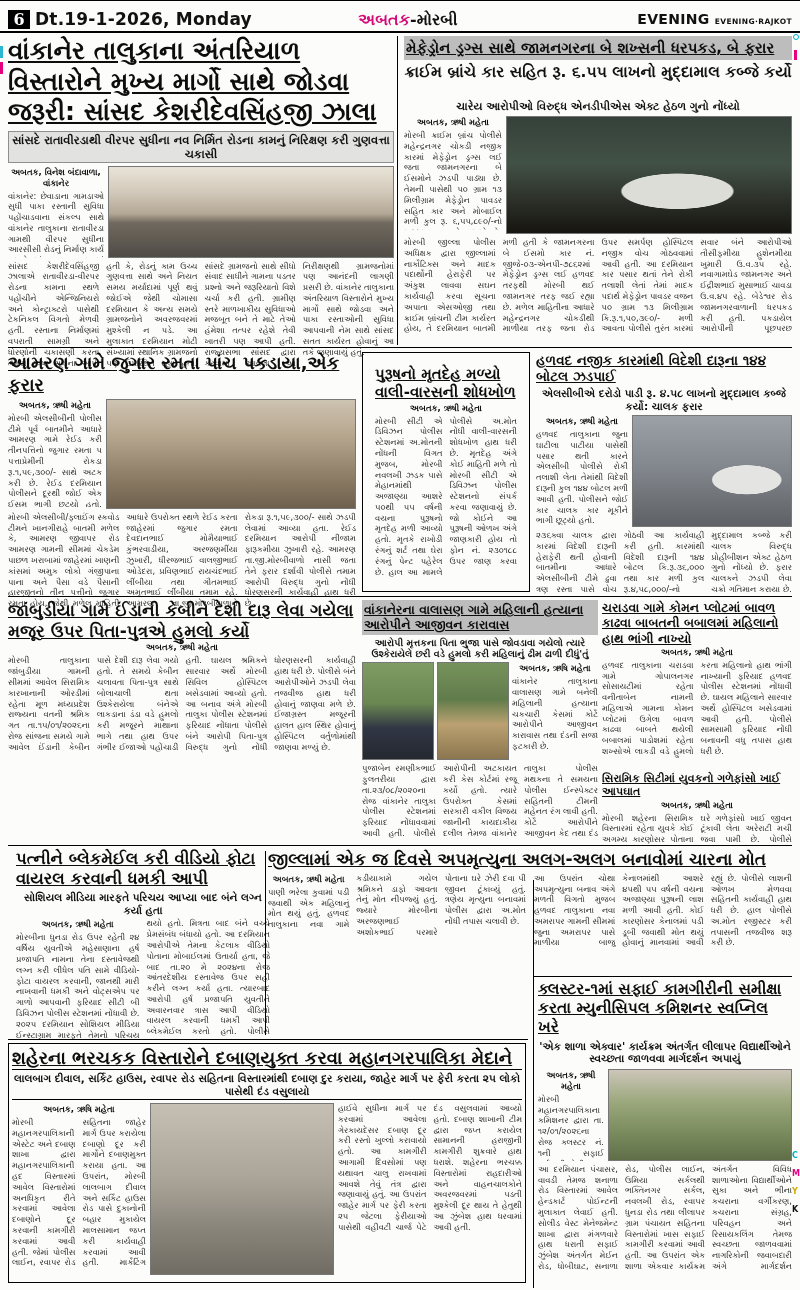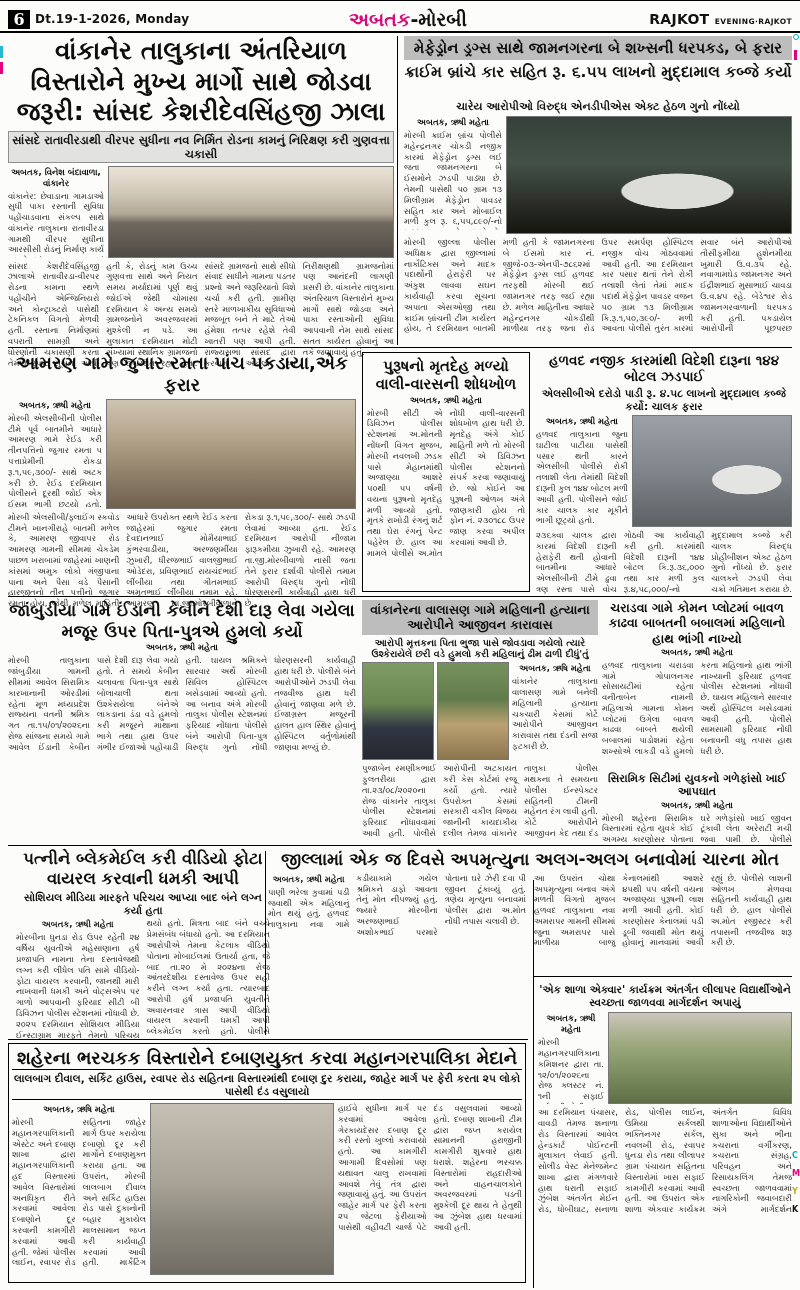--- a/index.html
+++ b/index.html
@@ -2,28 +2,28 @@
 <html><head>
 <meta charset="utf-8">
 <style>
   html,body{margin:0;padding:0;background:#888;}
   .page{position:relative;width:800px;height:1290px;background:#fcfcfa;font-family:"DejaVu Sans",sans-serif;overflow:hidden;margin:0 auto;color:#111;}
   .abs{position:absolute;box-sizing:border-box;}
   .rule{background:#000;}
   
   .hdr{display:flex;align-items:center;}
   .numbox{background:#000;color:#fff;font-family:"DejaVu Serif",serif;font-weight:bold;font-size:16px;width:22px;height:19px;display:flex;align-items:center;justify-content:center;}
-  .hdate{font-size:12px;font-weight:bold;margin-left:5px;letter-spacing:.2px;}
-  .logo{position:absolute;left:0;right:0;text-align:center;font-weight:bold;font-size:19px;pointer-events:none;padding-left:16px;}
+  .hdate{font-size:17px;font-weight:bold;margin-left:5px;letter-spacing:.2px;}
+  .logo{position:absolute;left:0;right:0;text-align:center;font-weight:bold;font-size:16px;pointer-events:none;padding-left:16px;}
   .logo .mag{color:#d60b7a;}
   .logo .blk{color:#111;}
   .brand{margin-left:auto;font-weight:bold;font-size:14px;letter-spacing:.3px;z-index:2;}
   .brand small{font-size:7.5px;font-weight:bold;letter-spacing:.4px;}
   
-  .hl{font-weight:bold;color:#0d0d0d;text-align:center;line-height:1.22;}
+  .hl{font-weight:bold;color:#0d0d0d;text-align:left;line-height:1.22;text-decoration:underline;}
   .graybar{background:#bdbdbd;}
   .subbar{background:#e2e2e0;border:1px solid #8f8f8f;font-weight:bold;text-align:center;}
   .subline{font-weight:bold;text-align:center;line-height:1.2;}
   .byline{font-weight:bold;font-size:8.5px;text-align:center;margin:1px 0 2px 0;}
   .bt{font-size:8.3px;line-height:1.3;text-align:justify;color:#1b1b1b;overflow:hidden;}
   .c2{columns:2;column-gap:7px;}
   .c3{columns:3;column-gap:7px;}
   .c4{columns:4;column-gap:7px;}
   .row{display:flex;}
   .clip{overflow:hidden;}
@@ -46,21 +46,21 @@
 <div class="page">
 
   <div class="abs rule" style="left:0;top:6;width:800px;height:1px;"></div>
   <div class="abs hdr" style="left:8px;top:9px;width:784px;height:20px;">
     <div class="numbox">6</div>
     <div class="hdate">Dt.19-1-2026, Monday</div>
     <div class="logo">
       <span class="mag">અબતક</span><span class="blk">-મોરબી</span>
     </div>
     <div class="brand">
-      <span>RAJKOT</span>
+      <span>EVENING</span>
       <small>EVENING·RAJKOT</small>
     </div>
   </div>
   <div class="abs rule" style="left:0;top:31px;width:800px;height:2px;"></div>
 
   <div class="abs" style="left:8px;top:36px;width:386px;height:309px;">
     <div class="hl" style="font-size:25px;">વાંકાનેર તાલુકાના અંતરિયાળ વિસ્તારોને મુખ્ય માર્ગો સાથે જોડવા જરૂરી: સાંસદ કેશરીદેવસિંહજી ઝાલા</div>
     <div class="subbar" style="font-size:11.5px;margin-top:3px;padding:1px 1px;">સાંસદે રાતાવીરડાથી વીરપર સુધીના નવ નિર્મિત રોડના કામનું નિરિક્ષણ કરી ગુણવત્તા ચકાસી</div>
     <div class="row" style="margin-top:3px;height:92px;">
       <div style="width:96px;margin-right:4px;overflow:hidden;">
@@ -95,21 +95,21 @@
     <div class="row" style="margin-top:3px;height:110px;">
       <div style="width:94px;margin-right:4px;overflow:hidden;">
         <div class="byline">અબતક, ઋષી મહેતા</div>
         <div class="bt" style="height:94px;">મોરબી એલસીબીની પોલીસ ટીમે પૂર્વ બાતમીને આધારે આમરણ ગામે રેઈડ કરી તીનપત્તિનો જુગાર રમતા ૫ પત્તાપ્રેમીની રોકડા રૂ.૧,૫૯,૩૦૦/- સાથે અટક કરી છે. રેઈડ દરમિયાન પોલીસને દૂરથી જોઈ એક ઈસમ ભાગી છૂટ્યો હતો. હાલ પોલીસે તમામ આરોપીઓ વિરુદ્ધ જુગાર ધારા હેઠળ ગુનો નોંધી કાયદેસરની કાર્યવાહી હાથ ધરી છે.</div>
       </div>
       <div class="ph ph-seated"></div>
     </div>
     <div class="bt c3 clip" style="margin-top:3px;height:98px;">મોરબી એલસીબી/ફ્લાઈંગ સ્કવોડ ટીમને ખાનગીરાહે બાતમી મળેલ કે, આમરણ જીવાપર રોડ આમરણ ગામની સીમમાં ચેકડેમ પાછળ ખરાબામાં જાહેરમાં ખાણની કાંસમાં અમુક લોકો ગંજીપાના પાના અને પૈસા વડે પૈસાની હારજીતનો તીન પત્તીનો જુગાર રમતા હોય, જેથી મળેલ માહિતી આધારે ઉપરોક્ત સ્થળે રેઈડ કરતા જાહેરમાં જુગાર રમતા દેવદાનભાઈ મોમૈયાભાઈ કુંભરવાડીયા, અરજણમીંયા ઝુખારી, ધીરજભાઈ વાલજીભાઈ ઓડેદરા, પ્રવિણભાઈ રાયચંદભાઈ લીંબીયા તથા ગૌતમભાઈ અમૃતભાઈ લીંબીયા તમામ રહે. આમરણ તા.જી.મોરબીવાળાને રોકડા રૂ.૧,૫૯,૩૦૦/- સાથે ઝડપી લેવામાં આવ્યા હતા. રેઈડ દરમિયાન આરોપી નીજામ ફારૂકમીયા ઝુખારી રહે. આમરણ તા.જી.મોરબીવાળો નાસી જતા તેને ફરાર દર્શાવી પોલીસે તમામ આરોપી વિરુદ્ધ ગુનો નોંધી ધોરણસરની કાર્યવાહી હાથ ધરી છે.</div>
   </div>
 
-  <div class="abs box" style="left:362px;top:352px;width:168px;height:240px;padding:4px;">
+  <div class="abs box" style="left:362px;top:352px;width:168px;height:240px;padding:12px;">
     <div class="hl" style="font-size:15px;">પુરૂષનો મૃતદેહ મળ્યો વાલી-વારસની શોધખોળ</div>
     <div class="byline">અબતક, ઋષી મહેતા</div>
     <div class="bt c2 clip" style="height:166px;">મોરબી સીટી એ ડિવિઝન પોલીસ સ્ટેશનમાં અ.મોતની નોંધની વિગત મુજબ, મોરબી નવલખી ઝડક પાસે મેહાનમાંથી અજાણ્યા આશરે ૫૦થી ૫૫ વર્ષની વયના પુરૂષનો મૃતદેહ મળી આવ્યો હતો. મૃતકે રાખોડી રંગનું શર્ટ તથા ઘેરા રંગનું પેન્ટ પહેરેલ છે. હાલ આ મામલે પોલીસે અ.મોત નોંધી વાલી-વારસની શોધખોળ હાથ ધરી છે. મૃતદેહ અંગે કોઈ માહિતી મળે તો મોરબી સીટી એ ડિવિઝન પોલીસ સ્ટેશનનો સંપર્ક કરવા જણાવાયું છે. જો કોઈને આ પુરૂષની ઓળખ અંગે જાણકારી હોય તો ફોન નં. ૨૩૦૧૮૮ ઉપર જાણ કરવા અપીલ કરવામાં આવી છે.</div>
   </div>
 
   <div class="abs" style="left:536px;top:352px;width:256px;height:240px;">
     <div class="hl" style="font-size:13.5px;">હળવદ નજીક કારમાંથી વિદેશી દારૂના ૧૪૪ બોટલ ઝડપાઈ</div>
     <div class="subline" style="font-size:10.5px;margin-top:2px;">એલસીબીએ દરોડો પાડી રૂ. ૪.૫૮ લાખનો મુદ્દામાલ કબ્જે કર્યો: ચાલક ફરાર</div>
     <div class="row" style="margin-top:3px;height:112px;">
       <div style="width:92px;margin-right:4px;overflow:hidden;">
@@ -178,20 +178,21 @@
         <div class="bt c3 clip" style="height:118px;">આ ઉપરાંત ચોથા અપમૃત્યુના બનાવ અંગે મળતી વિગતો મુજબ હળવદ તાલુકાના નવા અમરાપર ગામની સીમમાં જુના અમરાપર પાસે માળીયા બાજુ કેનાલમાંથી આશરે ૪૫થી ૫૫ વર્ષની વયના અજાણ્યા પુરૂષની લાશ મળી આવી હતી. કોઈ કારણોસર કેનાલમાં પડી ડૂબી જવાથી મોત થયું હોવાનું માનવામાં આવી રહ્યું છે. પોલીસે લાશની ઓળખ મેળવવા સહિતની કાર્યવાહી હાથ ધરી છે. હાલ પોલીસે અ.મોત રજીસ્ટર કરી તપાસની તજવીજ શરૂ કરી છે.</div>
       </div>
     </div>
   </div>
 
   <div class="abs rule" style="left:533px;top:880px;width:1px;height:408px;"></div>
   <div class="abs rule" style="left:534px;top:976px;width:258px;height:1px;"></div>
   <div class="abs rule" style="left:8px;top:1039px;width:520px;height:1px;"></div>
 
   <div class="abs" style="left:538px;top:980px;width:254px;height:306px;">
+    <div class="hl" style="font-size:15.5px;">ક્લસ્ટર-૧માં સફાઈ કામગીરીની સમીક્ષા કરતા મ્યુનીસિપલ કમિશનર સ્વપ્નિલ ખરે</div>
     <div class="subline" style="font-size:10.5px;margin-top:3px;">'એક શાળા એક્વાર' કાર્યક્રમ અંતર્ગત લીલાપર વિદ્યાર્થીઓને સ્વચ્છતા જાળવવા માર્ગદર્શન અપાયું</div>
     <div class="row" style="margin-top:4px;height:92px;">
       <div style="width:66px;margin-right:4px;overflow:hidden;">
         <div class="byline">અબતક, ઋષી મહેતા</div>
         <div class="bt" style="height:76px;">મોરબી મહાનગરપાલિકાના કમિશનર દ્વારા તા. ૧૨/૦૧/૨૦૨૬ના રોજ ક્લસ્ટર નં. ૧ની સફાઈ કર્મચારીઓની કામગીરીની ચકાસણી કરવામાં આવી હતી.</div>
       </div>
       <div class="ph ph-field"></div>
     </div>
     <div class="bt c3 clip" style="margin-top:3px;height:118px;">આ દરમિયાન પંચાસર, વાવડી તેમજ શનાળા રોડ વિસ્તારમાં આવેલ હેન્ડકાર્ટ પોઈન્ટની મુલાકાત લેવાઈ હતી. સોલીડ વેસ્ટ મેનેજમેન્ટ શાખા દ્વારા મંગળવારે હાથ ધરાતી સફાઈ ઝુંબેશ અંતર્ગત મેઈન રોડ, ધોબીઘાટ, સનાળા રોડ, પોલીસ લાઈન, ઉમિયા સર્કલથી ભક્તિનગર સર્કલ, નવલખી રોડ, રવાપર ધુનડા રોડ તથા લીલાપર ગ્રામ પંચાયત સહિતના વિસ્તારોમાં ખાસ સફાઈ કામગીરી કરવામાં આવી હતી. આ ઉપરાંત એક શાળા એકવાર કાર્યક્રમ અંતર્ગત વિવિધ શાળાઓના વિદ્યાર્થીઓને સુકા અને ભીના કચરાના વર્ગીકરણ, કચરાના સંગ્રહ, પરિવહન અને રિસાયકલિંગ તેમજ સ્વચ્છતા જાળવવામાં નાગરિકોની જવાબદારી અંગે માર્ગદર્શન આપવામાં આવ્યું હતું. વિદ્યાર્થીઓમાં સ્વચ્છતા પ્રત્યે જાગૃતિ વિકસે અને તેઓ આ સંદેશ પોતાના પરિવાર તથા સમાજ સુધી પહોંચાડે તે હેતુથી વિસ્તૃત સમજ આપવામાં આવી હતી.</div>
   </div>

